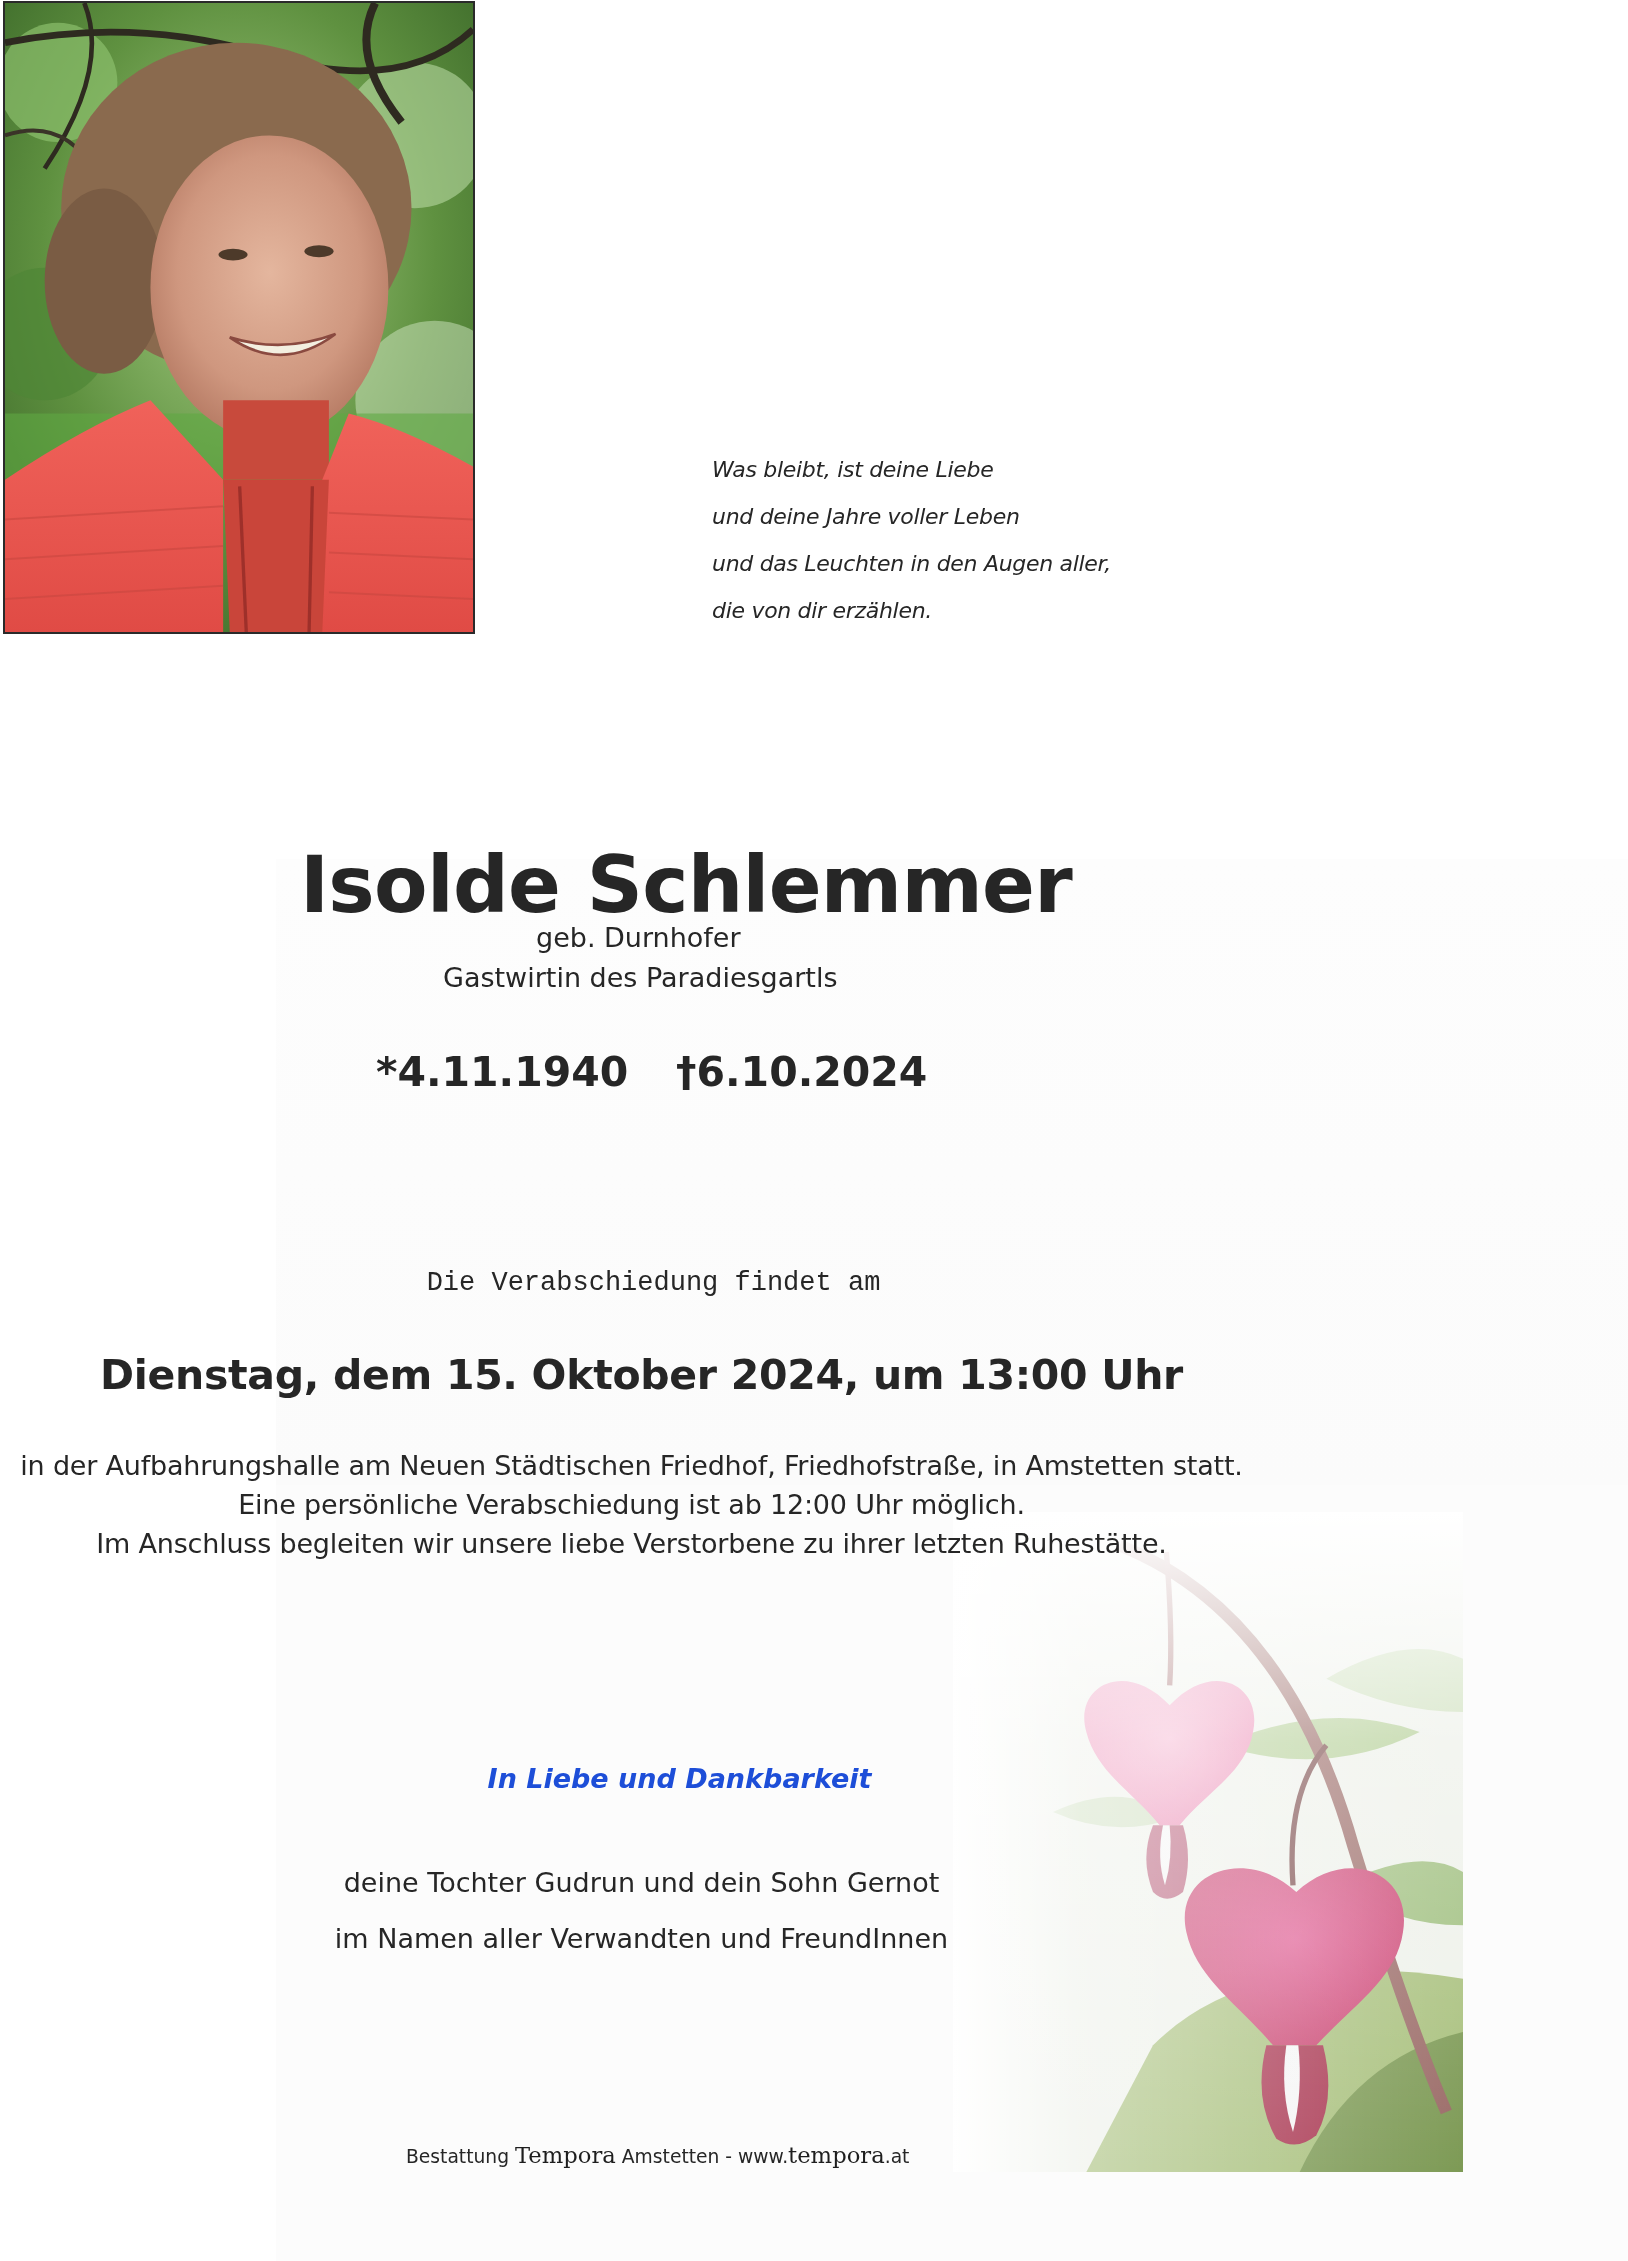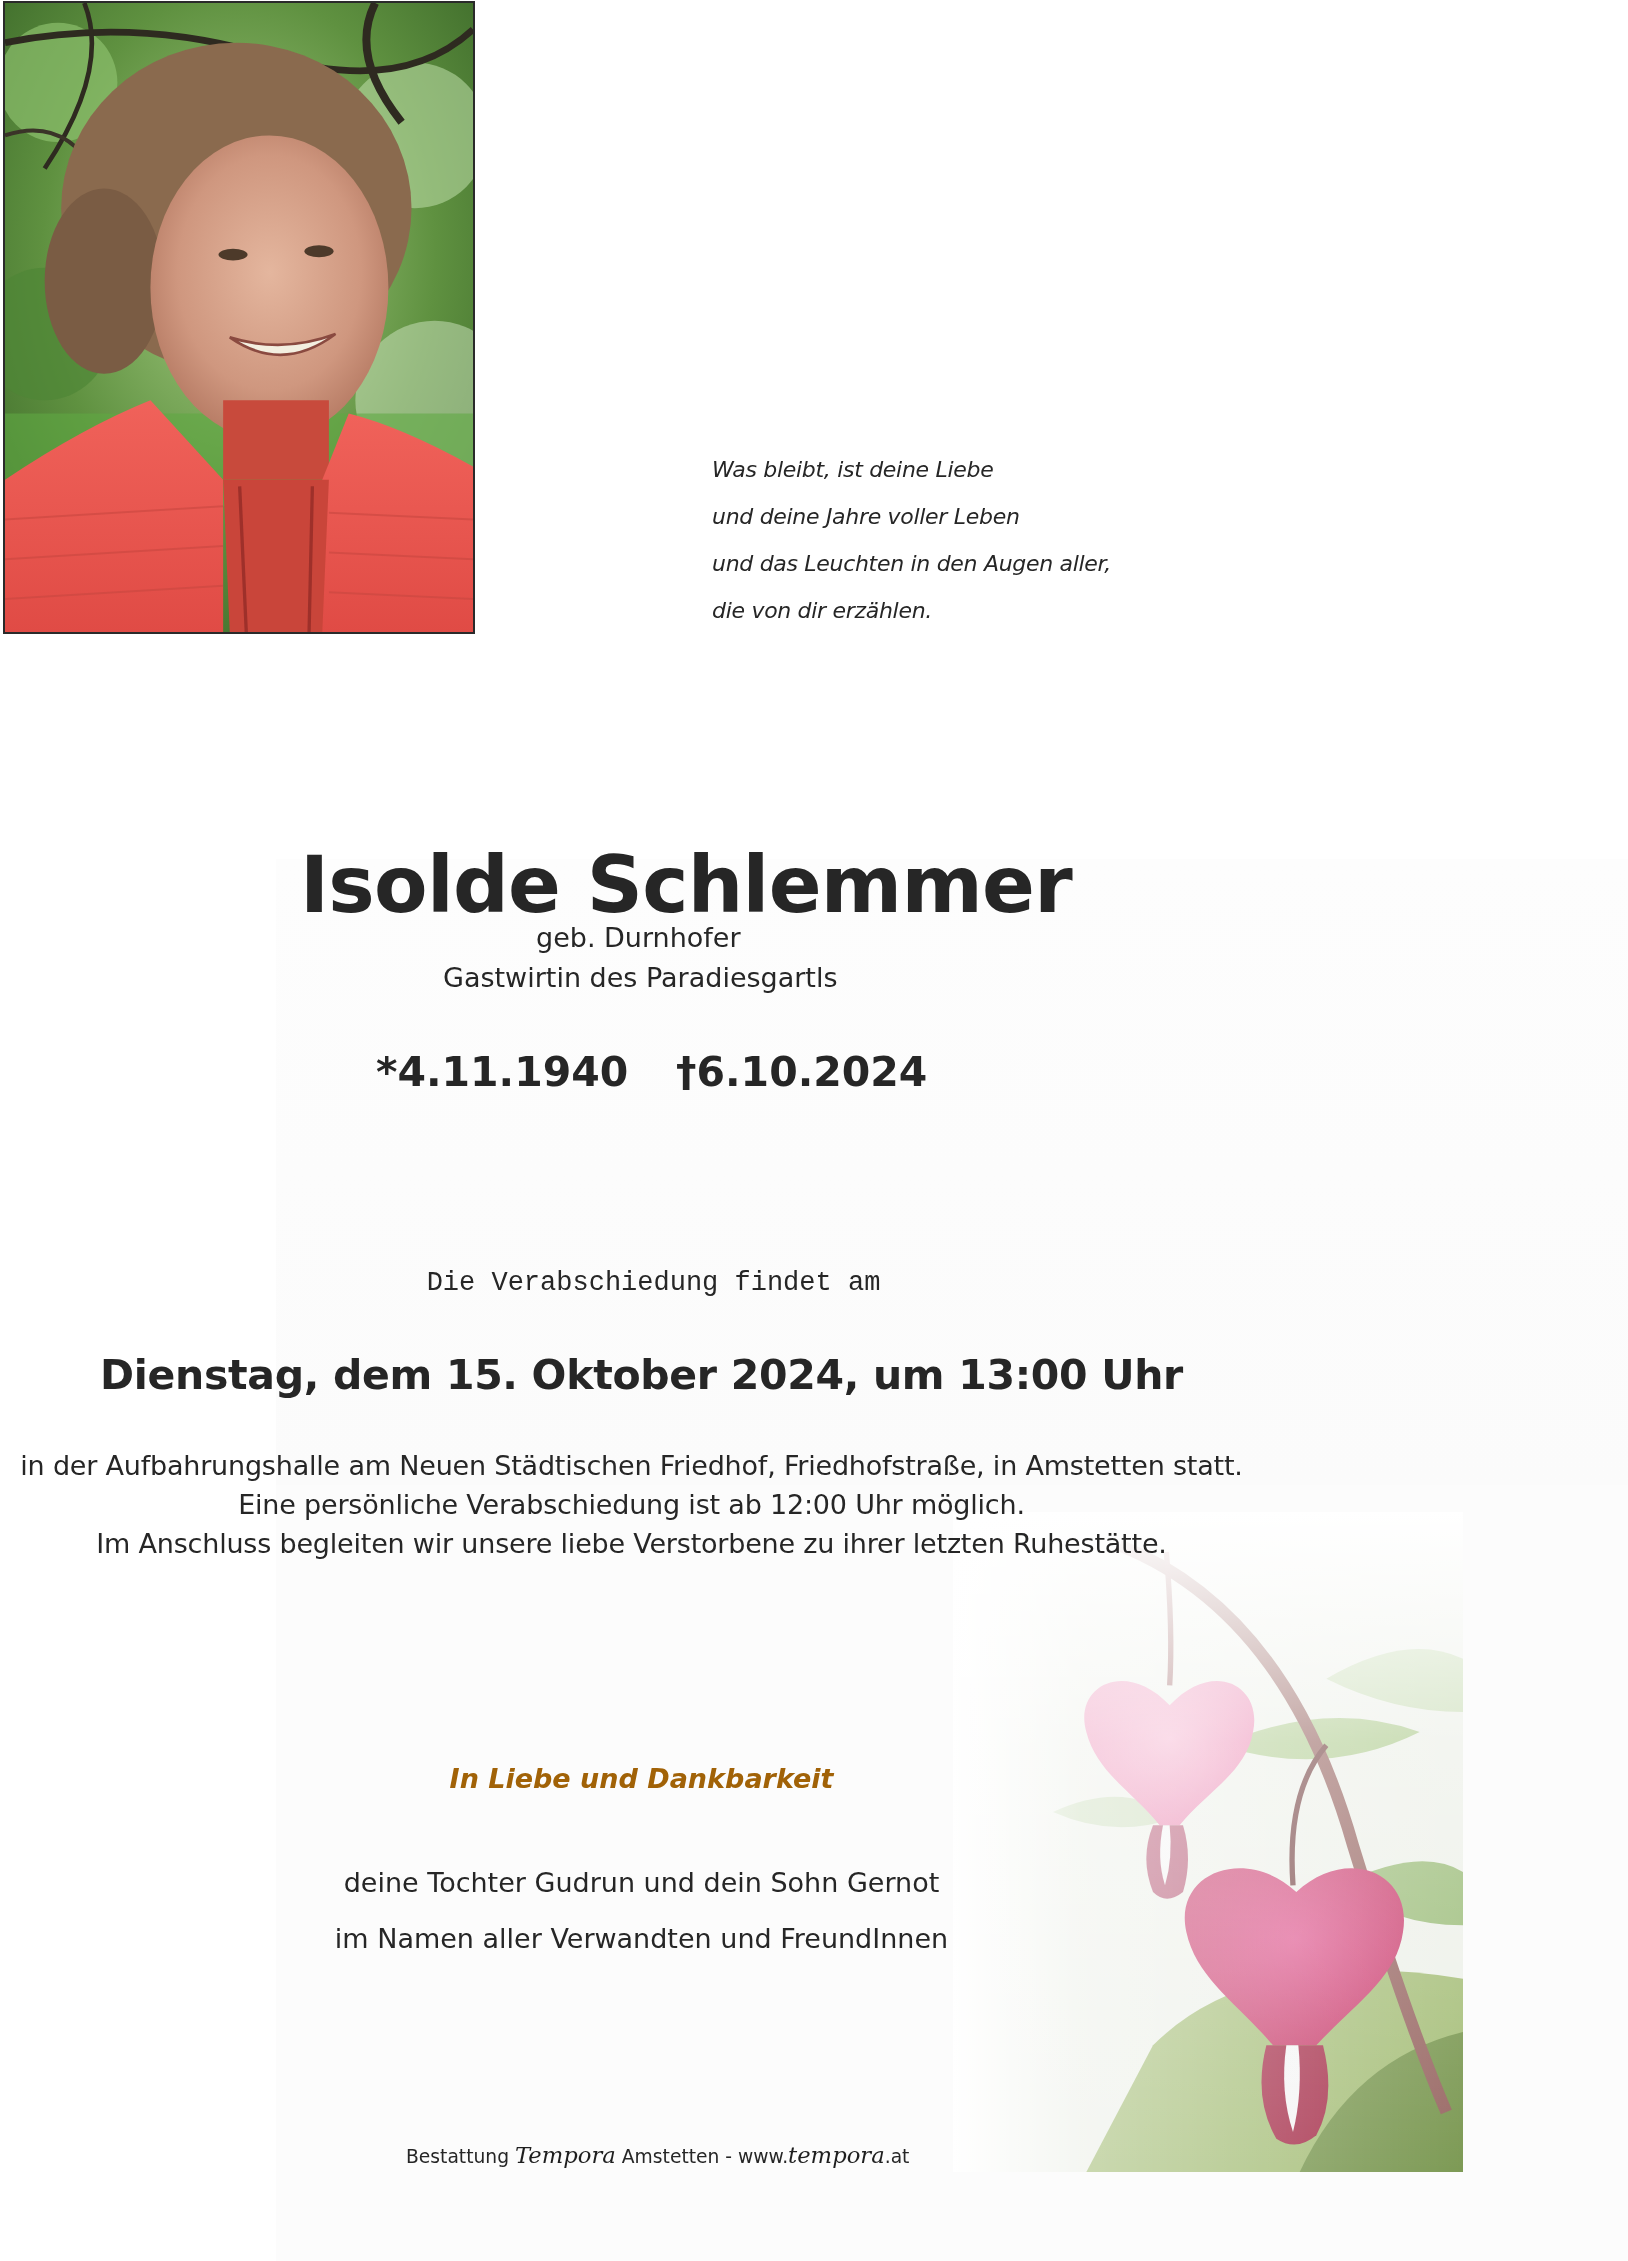--- a/index.html
+++ b/index.html
@@ -151,23 +151,24 @@
     }
     .flower svg { display: block; width: 100%; height: 100%; }
 
     .closing-title {
       top: 1759px;
       font-family: "DejaVu Sans", sans-serif;
       font-style: italic;
       font-weight: bold;
       font-size: 27px;
       line-height: 40px;
-      color: #a16207;
+      color: #1d4ed8;
       left: 0;
       width: 1283px;
+      padding-left: 38px;
     }
     .closing-line {
       font-family: "DejaVu Sans", sans-serif;
       font-size: 27px;
       line-height: 40px;
       left: 0;
       width: 1283px;
     }
     .closing-line-1 { top: 1839px; margin-top: 24px; }
     .closing-line-2 { top: 1919px; }
@@ -177,21 +178,20 @@
       left: 406px;
       top: 2139px;
       font-family: "DejaVu Sans", sans-serif;
       font-size: 18.7px;
       line-height: 32px;
       color: #262626;
       white-space: nowrap;
     }
     .footer .script {
       font-family: "DejaVu Serif", serif;
-      font-style: italic;
       font-size: 22.7px;
       color: #1e1e1e;
     }
   </style>
 </head>
 <body>
 
 <div class="bg-panel"></div>
 <div class="bg-panel-upper"></div>
 

